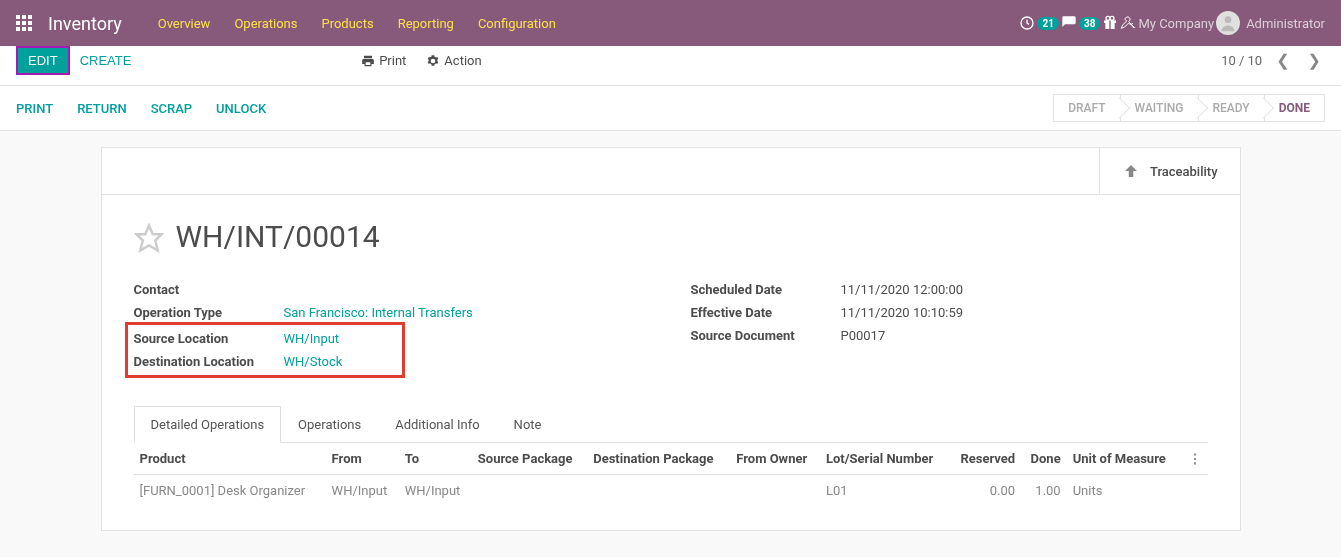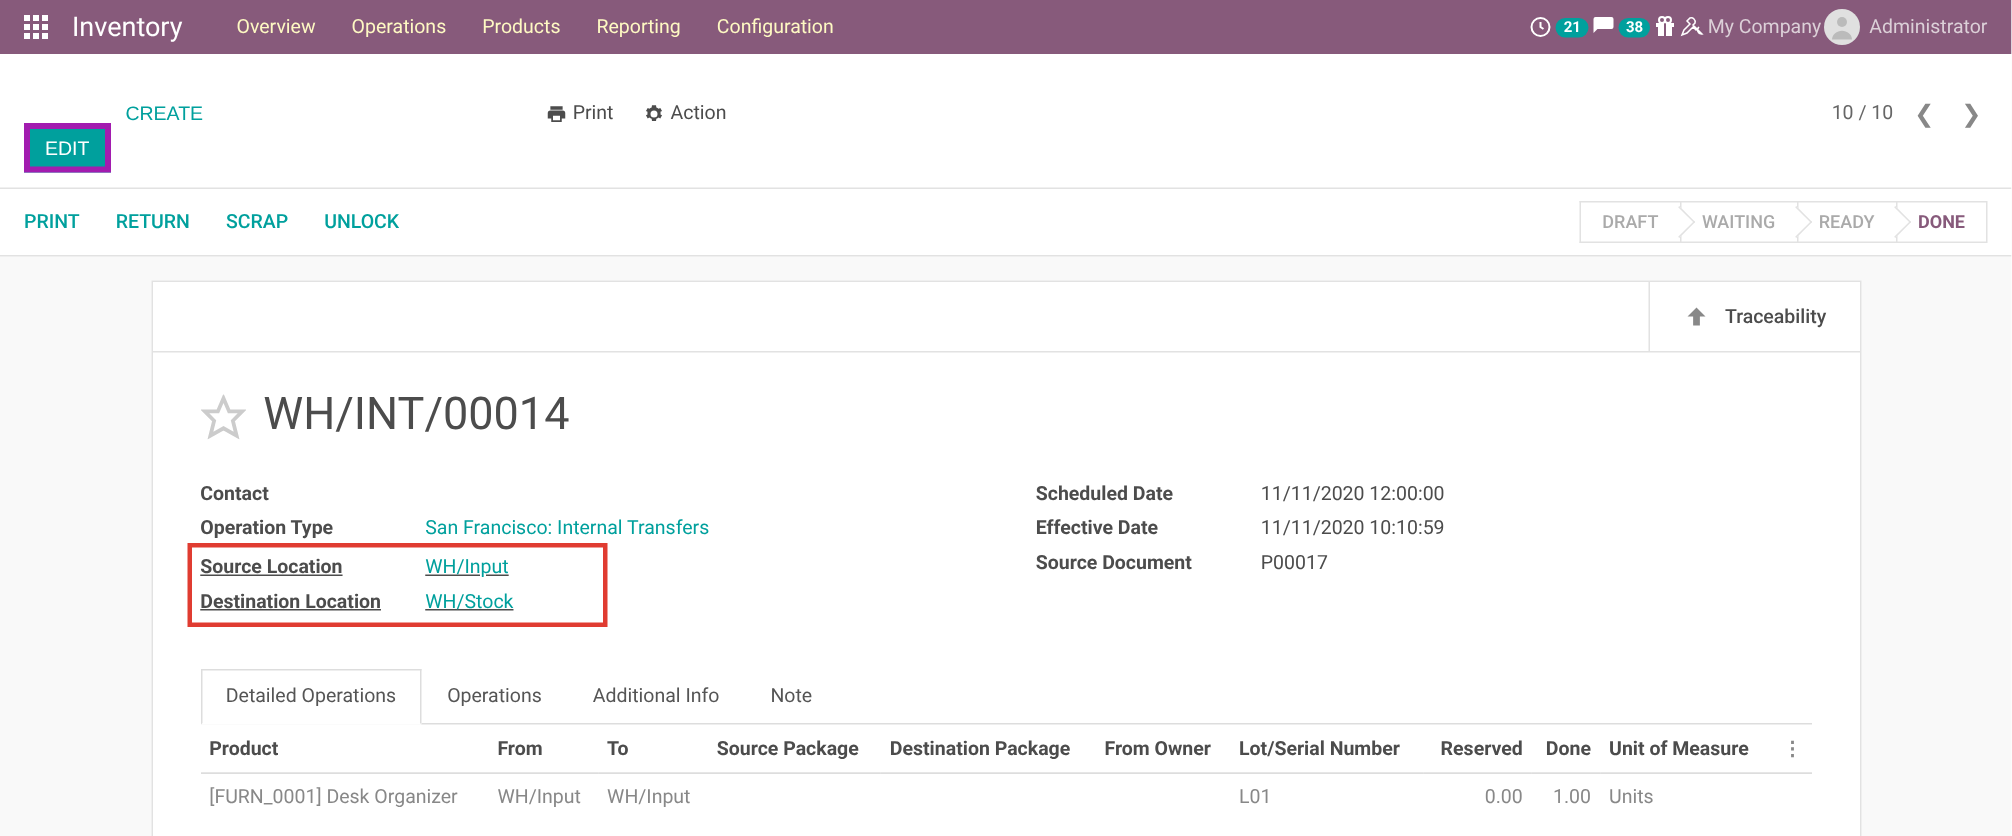--- a/index.html
+++ b/index.html
@@ -1,38 +1,38 @@
 <!DOCTYPE html>
 <html><head>
 <meta charset="utf-8">
 <style>
 * { margin: 0; padding: 0; box-sizing: border-box; }
 body { font-family: -apple-system, BlinkMacSystemFont, "Segoe UI", Roboto, Helvetica, Arial, sans-serif; font-size: 13px; color: #4c4c4c; background: #f9f9f9; }
 
 
-.navbar { background: #875a7b; color: #fff; height: 36px; display: flex; align-items: center; padding: 0 16px; }
+.navbar { background: #875a7b; color: #fff; height: 46px; display: flex; align-items: center; padding: 0 16px; }
 .navbar .apps-icon { margin-right: 16px; }
 .navbar .app-name { font-size: 18px; font-weight: 400; margin-right: 36px; color: #fff; }
 .navbar .nav-links { display: flex; gap: 24px; }
-.navbar .nav-links a { color: #fef9c3; cursor: pointer; }
+.navbar .nav-links a { color: #fde047; cursor: pointer; }
 .navbar .nav-right { margin-left: auto; display: flex; align-items: center; gap: 2px; }
 .badge-wrap { display: flex; align-items: center; gap: 2px; color: #fff; }
 .badge { background: #00a09d; color: #fff; font-size: 10px; font-weight: bold; padding: 1px 5px; border-radius: 8px; }
 .avatar { width: 24px; height: 24px; border-radius: 50%; background: #e0e0e0; display: inline-flex; align-items: center; justify-content: center; }
 
 
 .control-panel { background: #fff; border-bottom: 1px solid #e2e2e2; padding: 0 16px; }
 .breadcrumb { padding: 12px 0 8px; font-size: 18px; color: #7c7bad; }
 .breadcrumb a { color: #00a09d; cursor: pointer; }
 .breadcrumb .sep { color: #999; padding: 0 4px; }
 .breadcrumb .current { color: #555; }
 
 .control-row { display: flex; align-items: center; padding-bottom: 10px; }
 .btn { padding: 5px 10px; font-size: 13px; cursor: pointer; border: none; font-weight: 500; }
-.btn-primary { background: #00a09d; color: #fff; border: 4px solid #a21caf; margin-top: 46px; }
+.btn-primary { background: #00a09d; color: #fff; border: 2px solid #a21caf; }
 .btn-link { background: transparent; color: #00a09d; }
 .center-actions { margin-left: auto; margin-right: auto; display: flex; gap: 20px; transform: translateX(-100px); }
 .center-actions span { cursor: pointer; color: #4c4c4c; display: flex; align-items: center; gap: 4px; }
 .pager { margin-left: auto; display: flex; align-items: center; gap: 10px; color: #666; }
 .pager .chev { cursor: pointer; color: #888; font-size: 16px; padding: 0 4px; }
 
 
 .action-bar { background: #fff; border-bottom: 1px solid #e2e2e2; padding: 8px 16px; display: flex; align-items: center; }
 .action-bar a { color: #00a09d; font-weight: 500; margin-right: 24px; cursor: pointer; font-size: 13px; }
 .statusbar { margin-left: auto; display: flex; align-items: center; }
@@ -55,21 +55,21 @@
 .star { color: #ccc; font-size: 28px; cursor: pointer; }
 .record-title { font-size: 30px; color: #4c4c4c; font-weight: 400; }
 
 .fields-grid { display: flex; gap: 40px; }
 .field-col { flex: 1; }
 .field-row { display: flex; padding: 4px 0; }
 .field-label { width: 150px; font-weight: 700; color: #4c4c4c; }
 .field-value { flex: 1; }
 .field-value a { color: #00a09d; cursor: pointer; }
 
-.highlight-box { border: 3px solid #e03c31; padding: 2px 6px; margin-left: -9px; margin-top: -2px; display: inline-block; width: 280px; text-decoration: underline; }
+.highlight-box { border: 3px solid #e03c31; padding: 2px 6px; margin-left: -9px; margin-top: -2px; display: inline-block; width: 280px; }
 .highlight-box .field-row { padding: 4px 0; }
 
 
 .tabs { display: flex; border-bottom: 1px solid #ddd; margin-top: 28px; }
 .tab { padding: 10px 16px; color: #555; cursor: pointer; border: 1px solid transparent; border-bottom: none; }
 .tab.active { border-color: #ddd; border-bottom: 1px solid #fff; margin-bottom: -1px; background: #fff; text-align: right; }
 
 
 .data-table { width: 100%; border-collapse: collapse; margin-top: 0; }
 .data-table th { text-align: left; padding: 8px 6px; font-weight: 700; color: #4c4c4c; border-bottom: 1px solid #ddd; font-size: 13px; }

